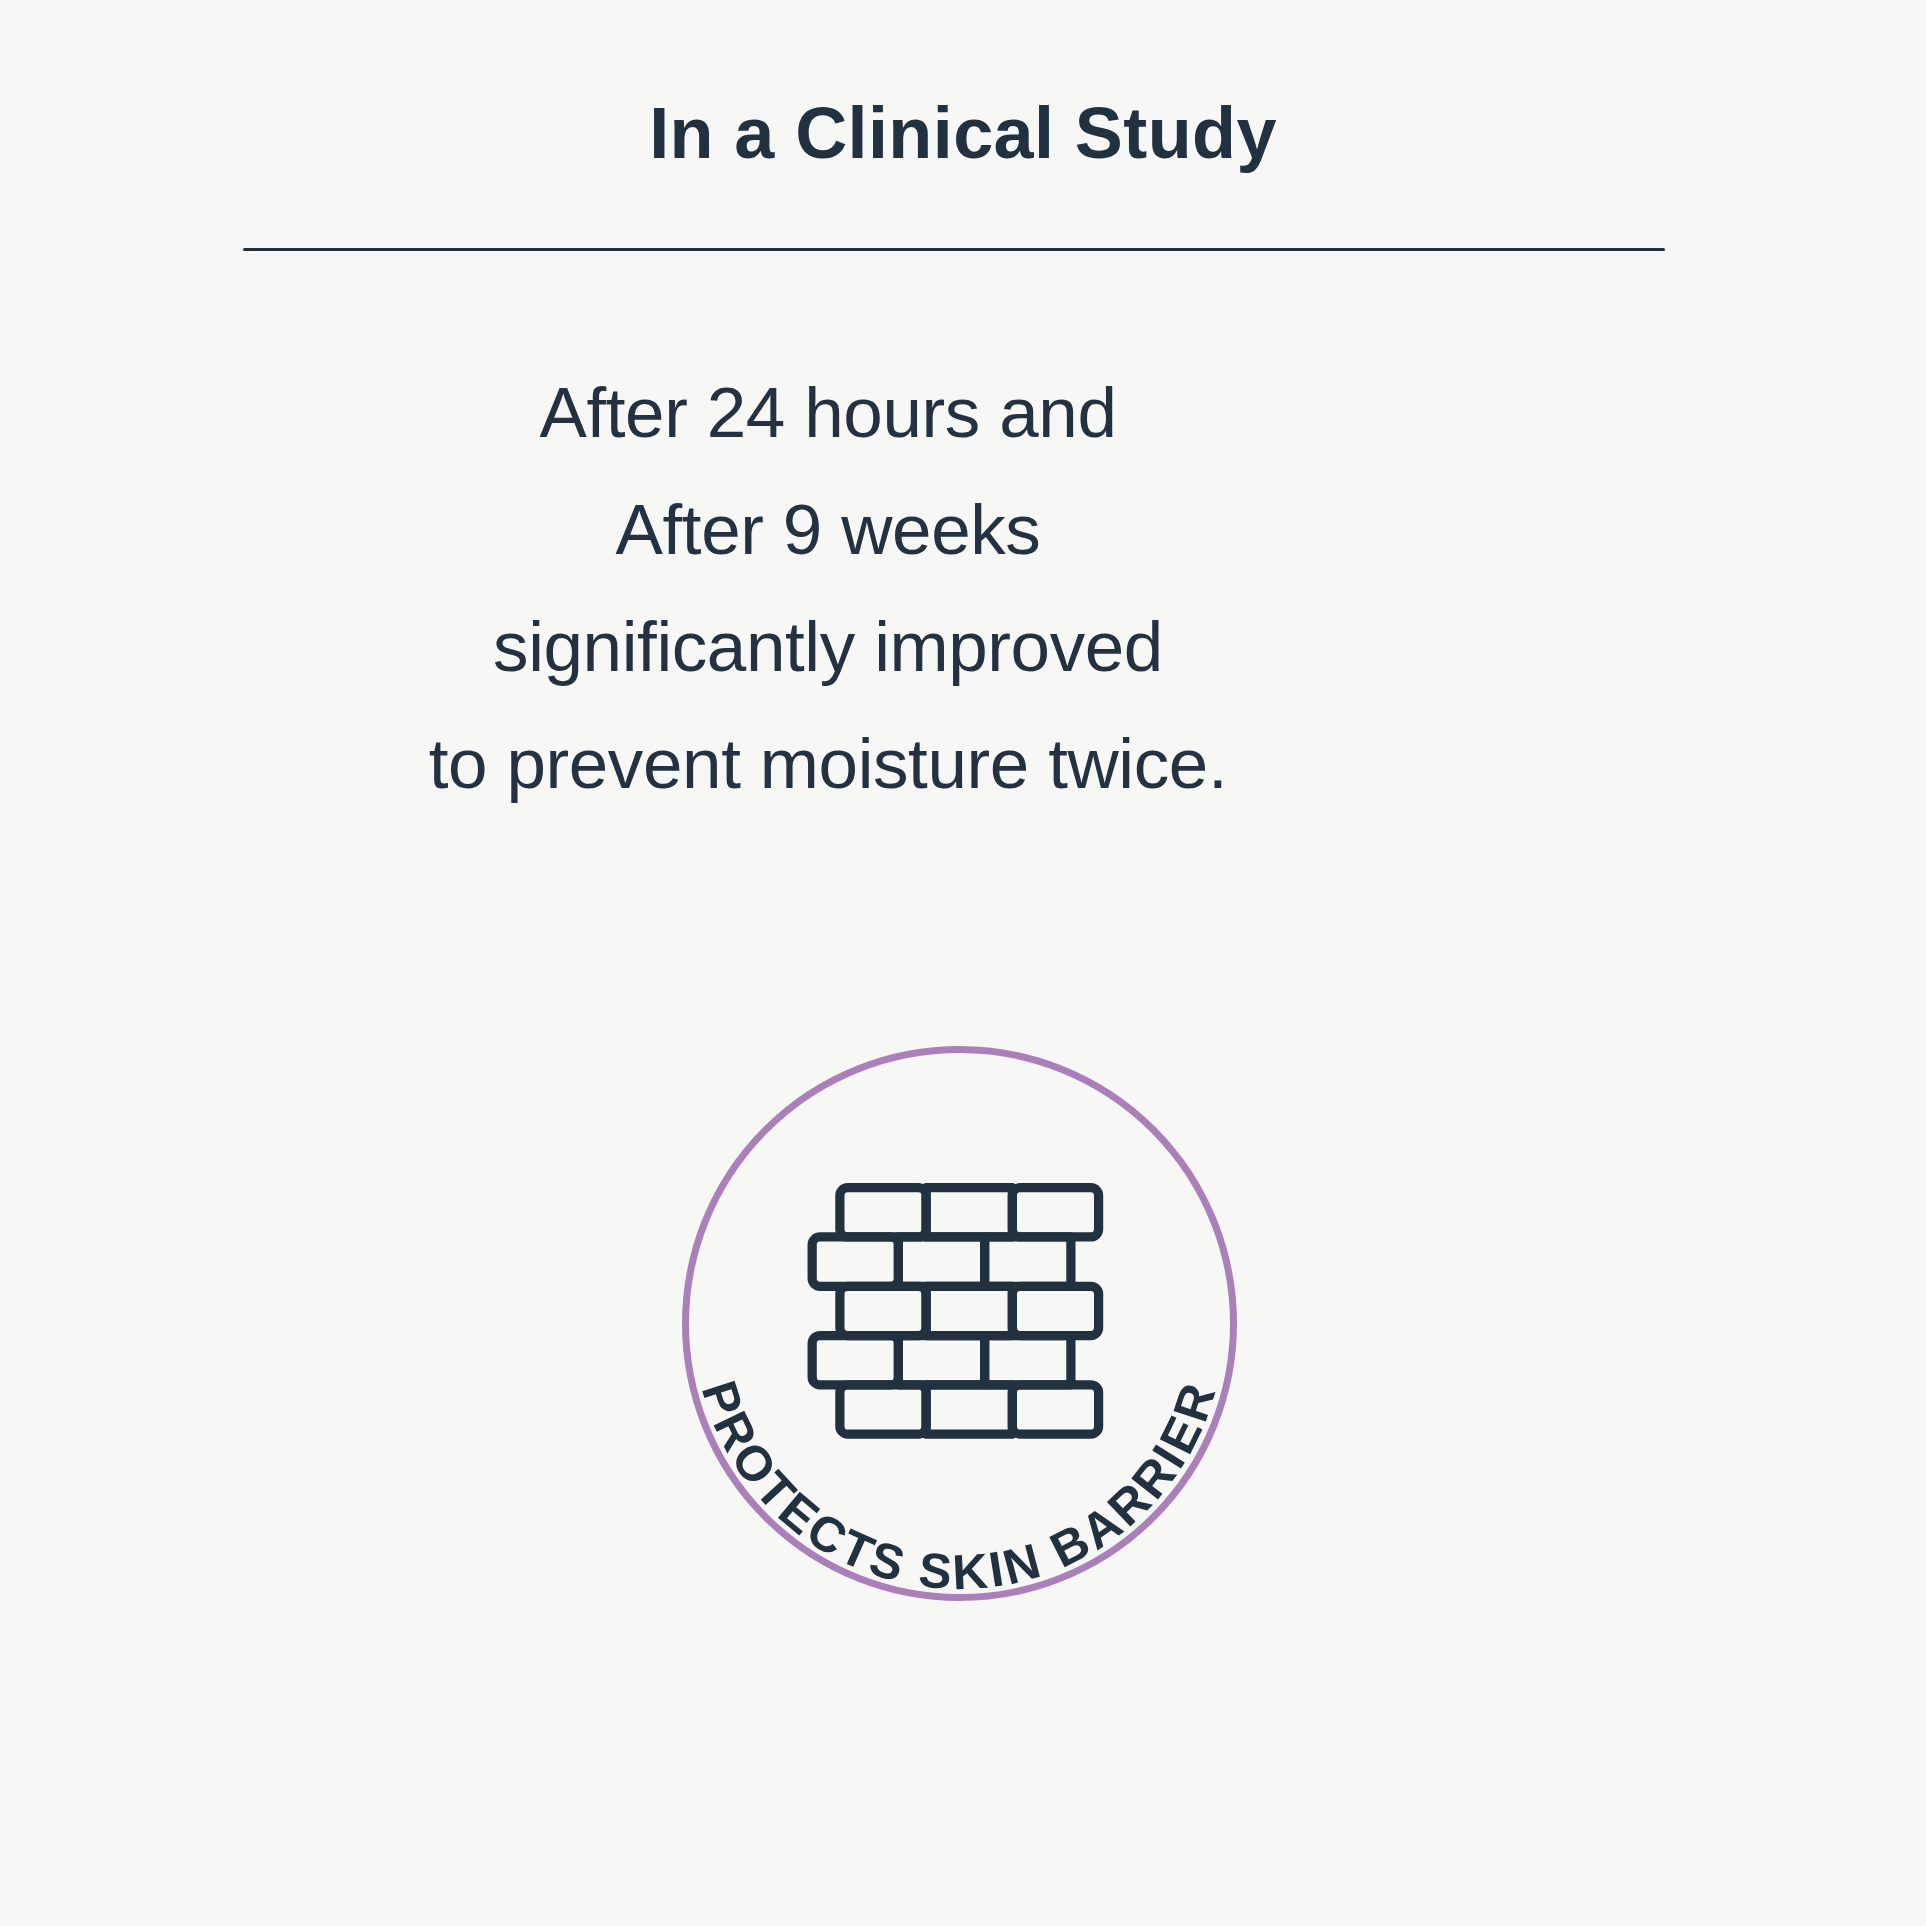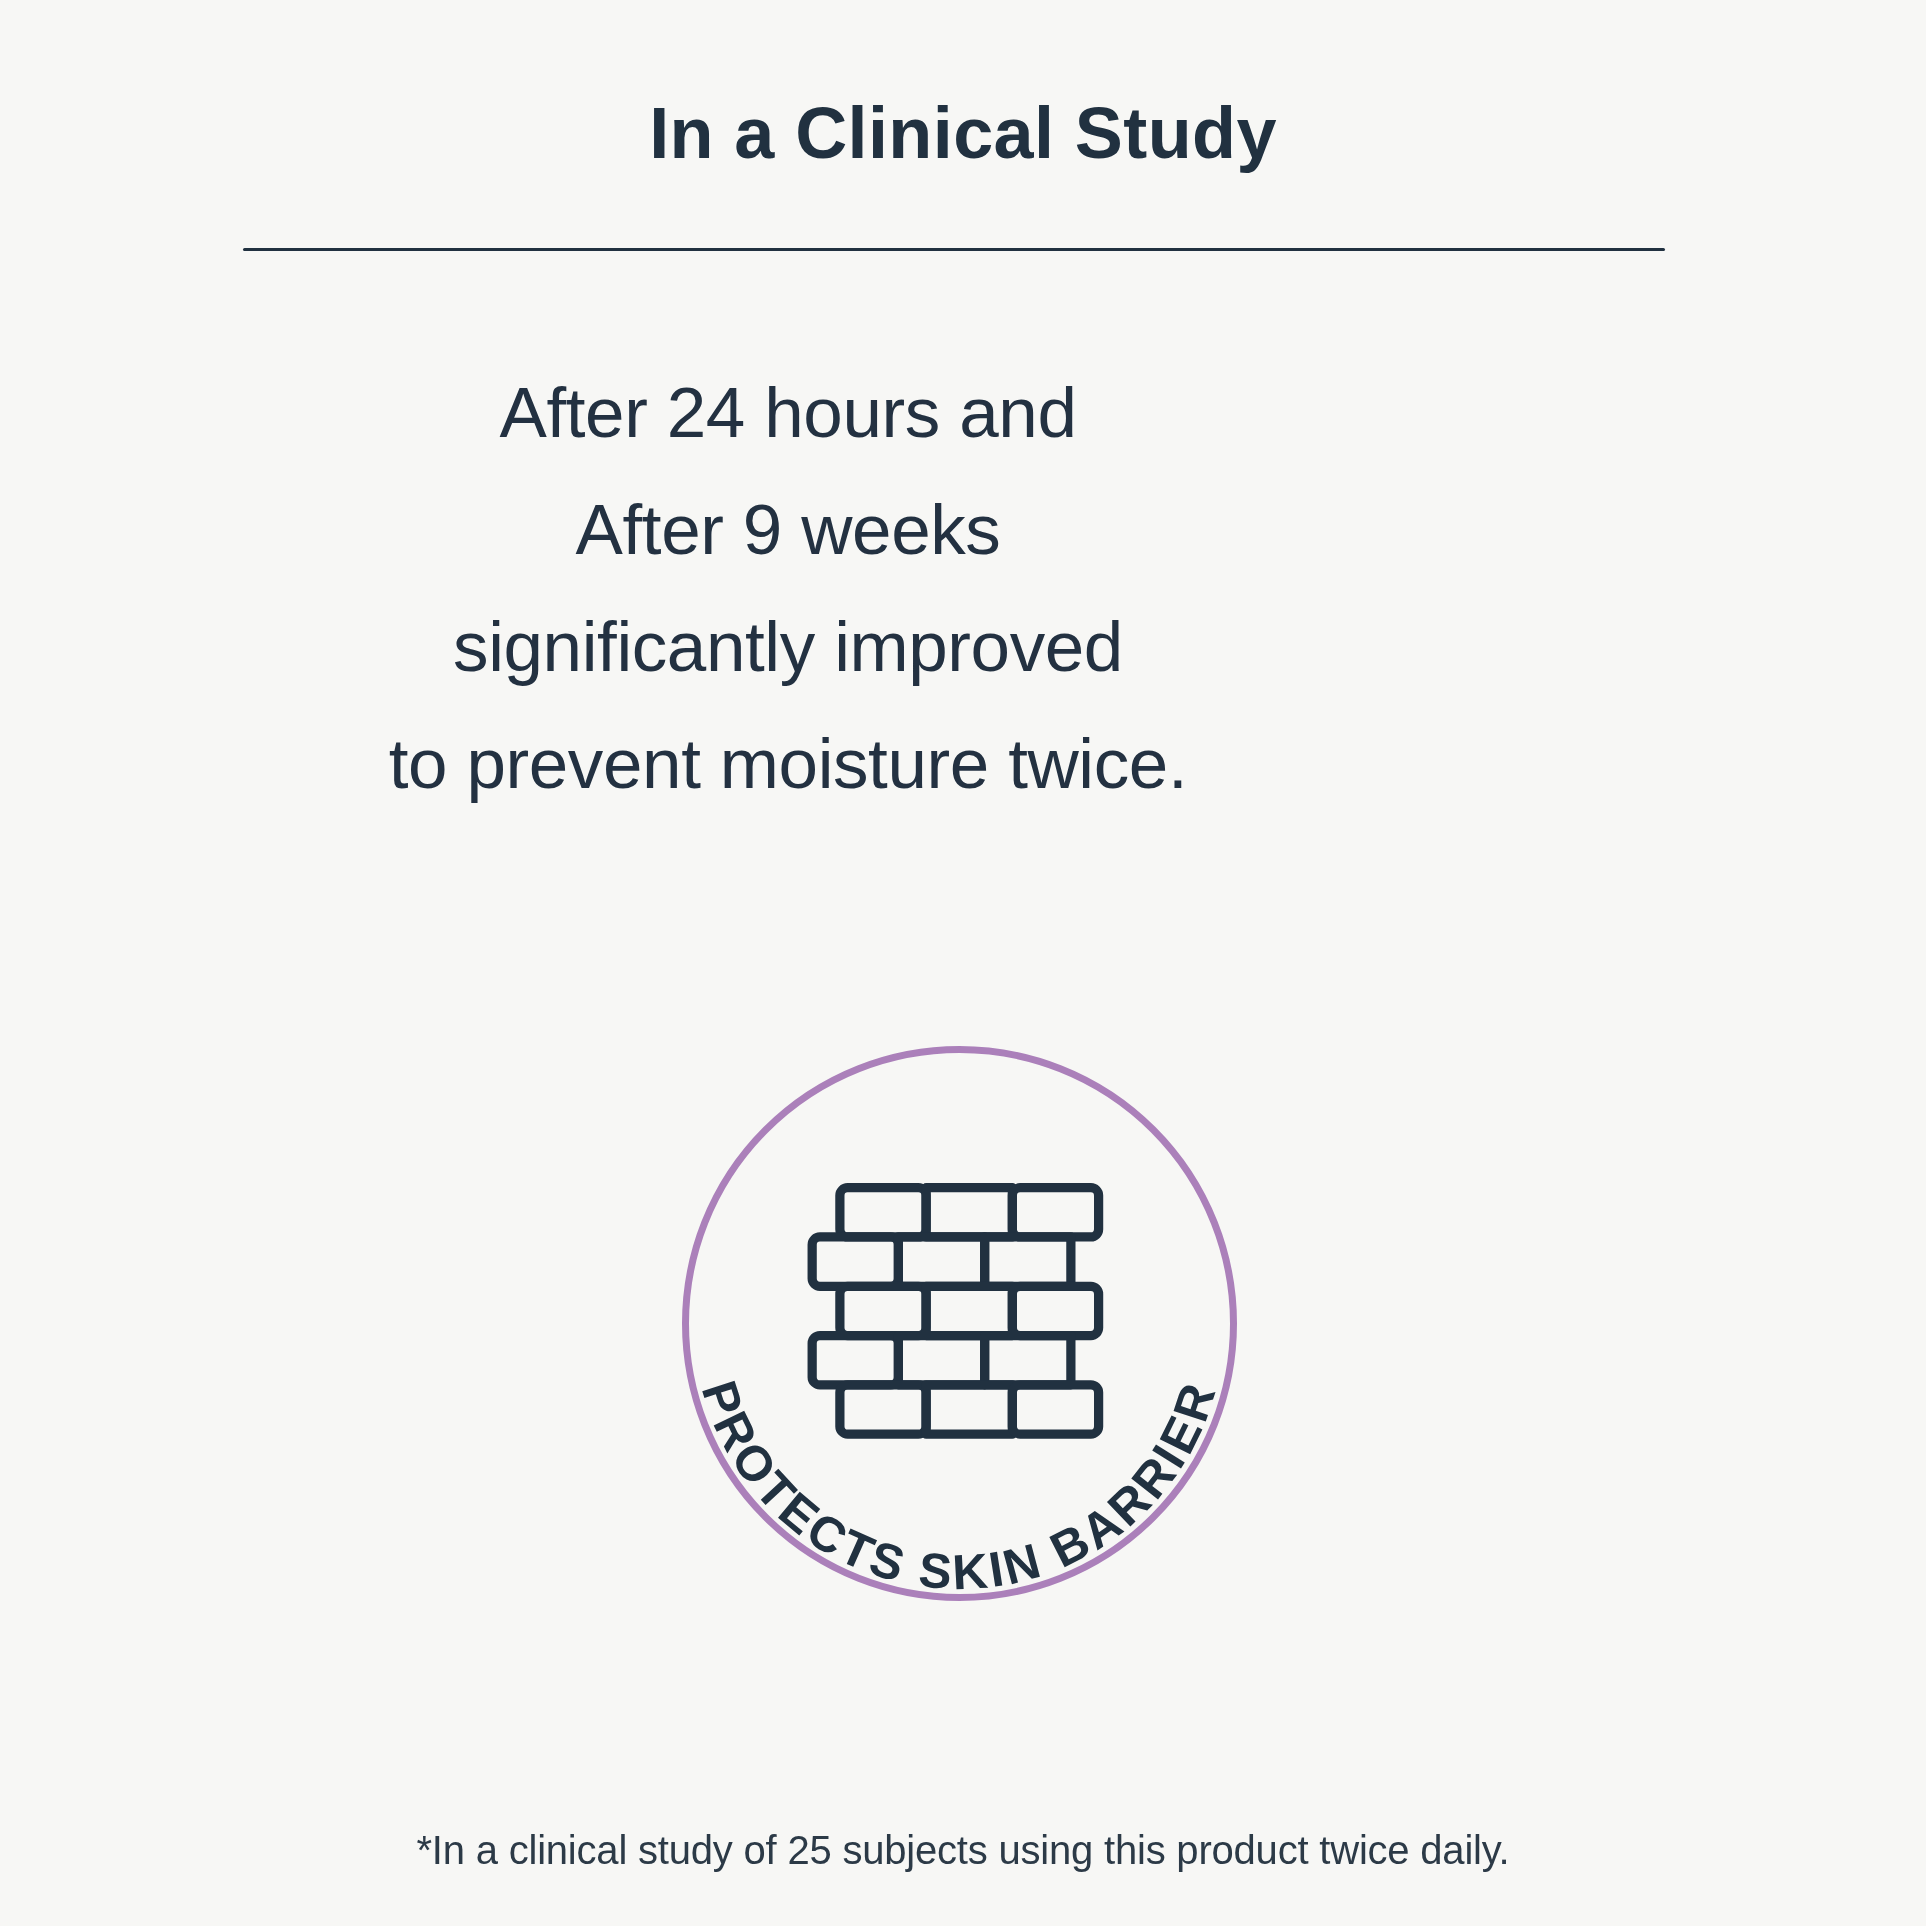--- a/index.html
+++ b/index.html
@@ -54,20 +54,21 @@
     position: absolute;
     top: 354px;
     left: 0;
     width: 1576px;
     text-align: center;
     color: #233141;
     font-size: 71px;
     font-weight: 400;
     line-height: 117px;
     letter-spacing: -0.4px;
+    padding-left: 40px;
   }
   .statement .line {
     display: block;
     white-space: nowrap;
   }
 
   
   .badge {
     position: absolute;
     left: 682px;
@@ -177,16 +178,15 @@
 
       <path id="captionArc" d="M 56,400 A 344,344 0 0 0 744,400" fill="none"></path>
     </defs>
     <text>
       <textPath href="#captionArc" xlink:href="#captionArc" startOffset="50%" text-anchor="middle">
         <tspan>PROTECTS SKIN BARRIER</tspan>
       </textPath>
     </text>
   </svg>
 
-  <div class="footnote">*In a clinical study of 25 subjects using this product twice daily.</div>
 
 </div>
 
 
 </body></html>

